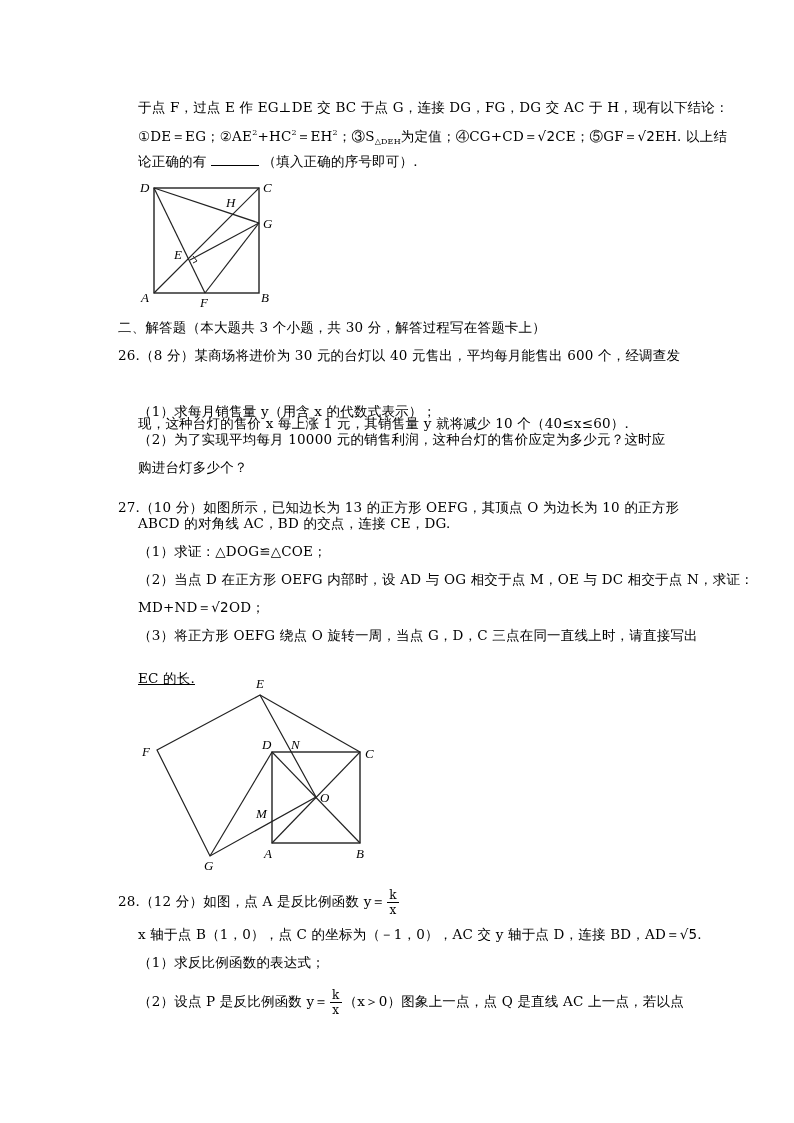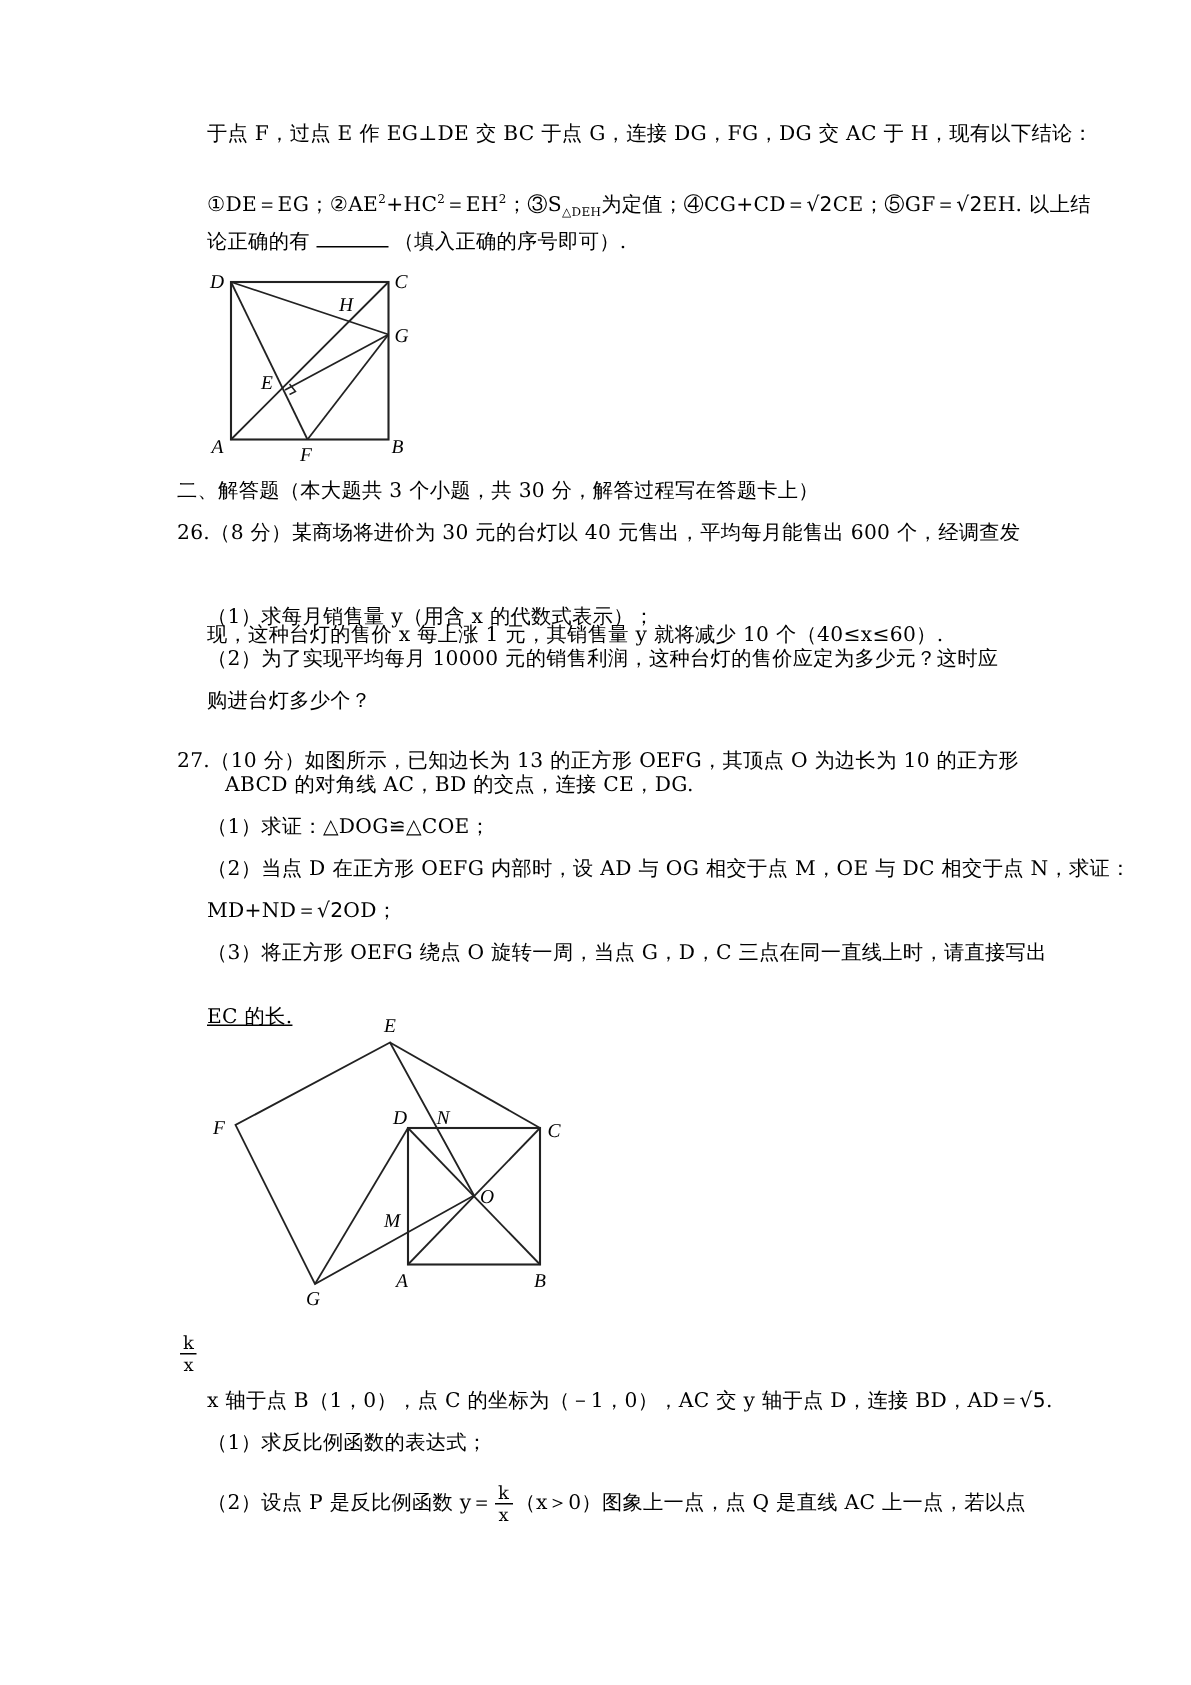--- a/index.html
+++ b/index.html
@@ -12,21 +12,21 @@
   .blank { display:inline-block; width:48px; border-bottom:1px solid #000; height:12px; margin:0 4px; }
   .frac { display:inline-block; vertical-align:middle; text-align:center; font-size:12px; line-height:14px; margin:0 2px; }
   .frac .num { display:block; border-bottom:1px solid #000; padding:0 2px; }
   .frac .den { display:block; }
   svg { position:absolute; }
   .lbl { font-family:"Liberation Serif",serif; font-style:italic; font-size:13px; }
 </style>
 </head>
 <body>
 
-<div class="line" style="left:138px;top:80px;">于点 F，过点 E 作 EG⊥DE 交 BC 于点 G，连接 DG，FG，DG 交 AC 于 H，现有以下结论：</div>
+<div class="line" style="left:138px;top:98px;">于点 F，过点 E 作 EG⊥DE 交 BC 于点 G，连接 DG，FG，DG 交 AC 于 H，现有以下结论：</div>
 <div class="line" style="left:138px;top:124px;">
   <span>①DE＝EG；②AE</span><span class="sup">2</span><span>+HC</span><span class="sup">2</span><span>＝EH</span><span class="sup">2</span><span>；③S</span><span class="sub">△DEH</span><span>为定值；④CG+CD＝</span><span class="sqrt">√2</span><span>CE；⑤GF＝</span><span class="sqrt">√2</span><span>EH. 以上结</span>
 </div>
 <div class="line" style="left:138px;top:152px;">
   <span>论正确的有</span><span class="blank"></span><span>（填入正确的序号即可）.</span>
 </div>
 
 <svg style="left:135px;top:175px;" width="160" height="140" viewBox="135 175 160 140">
   <g stroke="#222" stroke-width="1.2" fill="none">
     <rect x="154" y="188" width="105" height="105" stroke-width="1.4"></rect>
@@ -49,21 +49,21 @@
 
 <div class="line" style="left:118px;top:318px;">二、解答题（本大题共 3 个小题，共 30 分，解答过程写在答题卡上）</div>
 
 <div class="line" style="left:118px;top:346px;">26.（8 分）某商场将进价为 30 元的台灯以 40 元售出，平均每月能售出 600 个，经调查发</div>
 <div class="line" style="left:138px;top:374px;margin-top:40px;">现，这种台灯的售价 x 每上涨 1 元，其销售量 y 就将减少 10 个（40≤x≤60）.</div>
 <div class="line" style="left:138px;top:402px;">（1）求每月销售量 y（用含 x 的代数式表示）；</div>
 <div class="line" style="left:138px;top:430px;">（2）为了实现平均每月 10000 元的销售利润，这种台灯的售价应定为多少元？这时应</div>
 <div class="line" style="left:138px;top:458px;">购进台灯多少个？</div>
 
 <div class="line" style="left:118px;top:498px;">27.（10 分）如图所示，已知边长为 13 的正方形 OEFG，其顶点 O 为边长为 10 的正方形</div>
-<div class="line" style="left:138px;top:514px;margin-left:12px;">ABCD 的对角线 AC，BD 的交点，连接 CE，DG.</div>
+<div class="line" style="left:138px;top:514px;">ABCD 的对角线 AC，BD 的交点，连接 CE，DG.</div>
 <div class="line" style="left:138px;top:542px;">（1）求证：△DOG≌△COE；</div>
 <div class="line" style="left:138px;top:570px;text-align:right;">（2）当点 D 在正方形 OEFG 内部时，设 AD 与 OG 相交于点 M，OE 与 DC 相交于点 N，求证：</div>
 <div class="line" style="left:138px;top:598px;">
   <span>MD+ND＝</span><span class="sqrt">√2</span><span>OD；</span>
 </div>
 <div class="line" style="left:138px;top:626px;">（3）将正方形 OEFG 绕点 O 旋转一周，当点 G，D，C 三点在同一直线上时，请直接写出</div>
 <div class="line" style="left:138px;top:669px;text-decoration:underline;">EC 的长.</div>
 
 <svg style="left:135px;top:672px;" width="260" height="206" viewBox="135 672 260 206">
   <g stroke="#222" stroke-width="1.2" fill="none">
@@ -80,21 +80,21 @@
   <text class="lbl" x="291" y="749">N</text>
   <text class="lbl" x="365" y="758">C</text>
   <text class="lbl" x="320" y="802">O</text>
   <text class="lbl" x="256" y="818">M</text>
   <text class="lbl" x="264" y="858">A</text>
   <text class="lbl" x="356" y="858">B</text>
   <text class="lbl" x="204" y="870">G</text>
 </svg>
 
 <div class="line" style="left:118px;top:888px;">
-  <span class="frac"><span class="num">k</span><span class="den">x</span></span>
+  <span>28.（12 分）如图，点 A 是反比例函数 y＝</span><span class="frac"><span class="num">k</span><span class="den">x</span></span>
 </div>
 <div class="line" style="left:138px;top:925px;">
   <span>x 轴于点 B（1，0），点 C 的坐标为（－1，0），AC 交 y 轴于点 D，连接 BD，AD＝</span><span class="sqrt">√5</span><span>.</span>
 </div>
 <div class="line" style="left:138px;top:953px;">（1）求反比例函数的表达式；</div>
 <div class="line" style="left:138px;top:988px;">
   <span>（2）设点 P 是反比例函数 y＝</span><span class="frac"><span class="num">k</span><span class="den">x</span></span><span>（x＞0）图象上一点，点 Q 是直线 AC 上一点，若以点</span>
 </div>
 
 </body></html>

